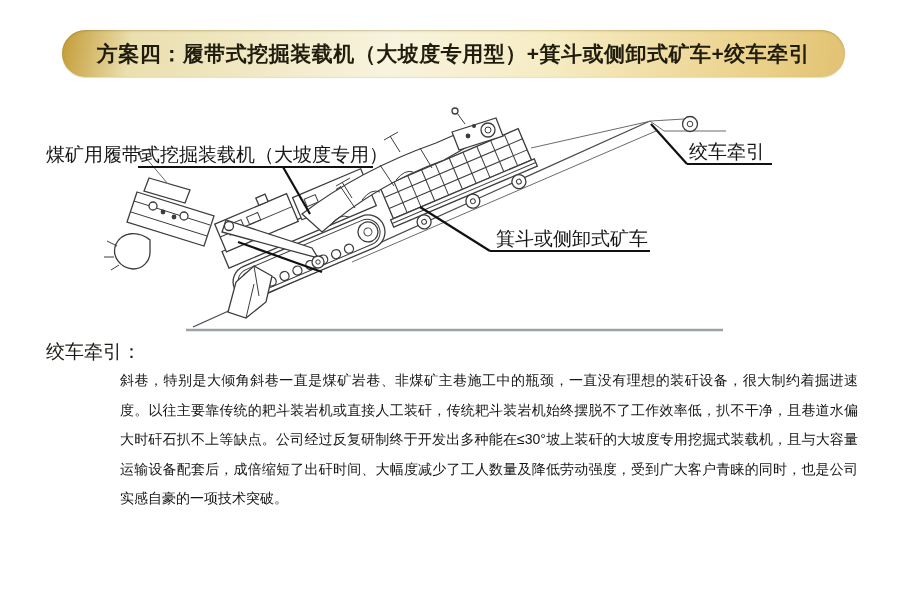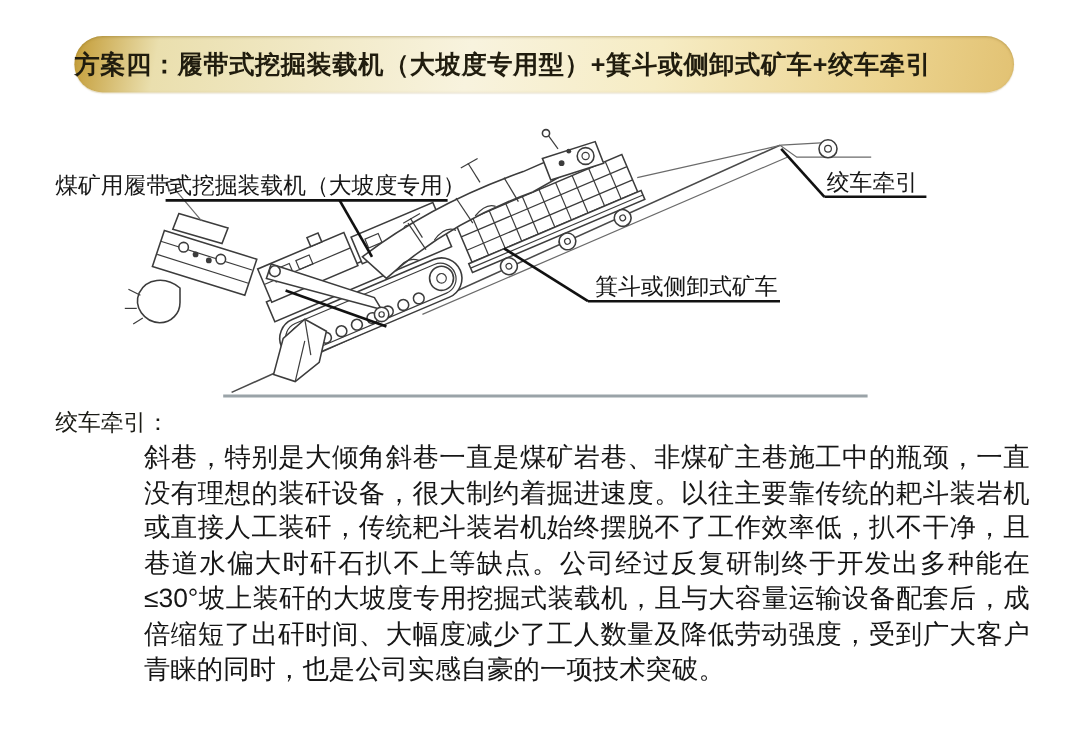--- a/index.html
+++ b/index.html
@@ -3,38 +3,37 @@
 <meta charset="utf-8">
 <style>
   html,body{margin:0;padding:0;background:#ffffff;}
   .page{
     position:relative;width:900px;height:616px;background:#ffffff;overflow:hidden;
     font-family:"Liberation Sans","DejaVu Sans",sans-serif;color:#1a1a14;
   }
   .banner{
     position:absolute;left:62px;top:30px;width:783px;height:47px;border-radius:24px;
     background:linear-gradient(100deg,#c39b35 0%,#eadfae 9%,#f8f3de 42%,#f6ecc4 62%,#ecd490 86%,#e2c273 100%);
-    display:flex;align-items:center;justify-content:flex-start;
+    display:flex;align-items:center;justify-content:center;
     box-shadow:0 1px 2px rgba(120,95,20,.35) inset,0 1px 1px rgba(150,120,40,.25);
-    font-family:Liberation Mono, monospace;
   }
   .banner-title{font-size:21px;font-weight:bold;letter-spacing:.5px;color:#201c0e;white-space:nowrap;}
   svg.diagram{position:absolute;left:0;top:0;width:900px;height:616px;}
   .ln{stroke:#4a4a4a;stroke-width:1.3;fill:none;}
   .thin{stroke:#6b6b6b;stroke-width:1;fill:none;}
   .part{stroke:#3c3c3c;stroke-width:1.3;fill:#ffffff;}
   .part2{stroke:#3c3c3c;stroke-width:1;fill:none;}
   .dark{fill:#3c3c3c;stroke:none;}
   .lead{stroke:#111111;stroke-width:2.2;fill:none;}
   .ground{stroke:#9aa3a8;stroke-width:2.6;}
   .dlabel{font-size:19px;fill:#161616;font-family:"Liberation Sans","DejaVu Sans",sans-serif;}
   .summary-heading{position:absolute;left:46px;top:339px;font-size:19px;}
   .summary-body{
     position:absolute;left:120px;top:366px;width:738px;margin:0;
-    font-size:22px;line-height:29.5px;text-align:justify;color:#161616;
+    font-size:14px;line-height:29.5px;text-align:justify;color:#161616;
   }
 </style>
 </head>
 <body>
 
 <div class="page">
 
   <div class="banner">
     <span class="banner-title">方案四：履带式挖掘装载机（大坡度专用型）+箕斗或侧卸式矿车+绞车牵引</span>
   </div>

